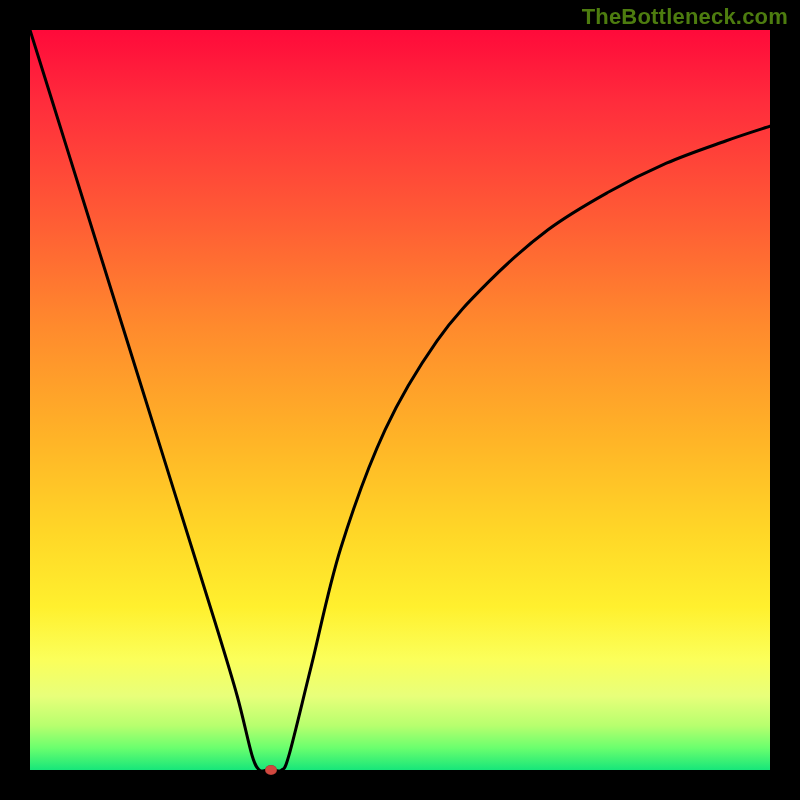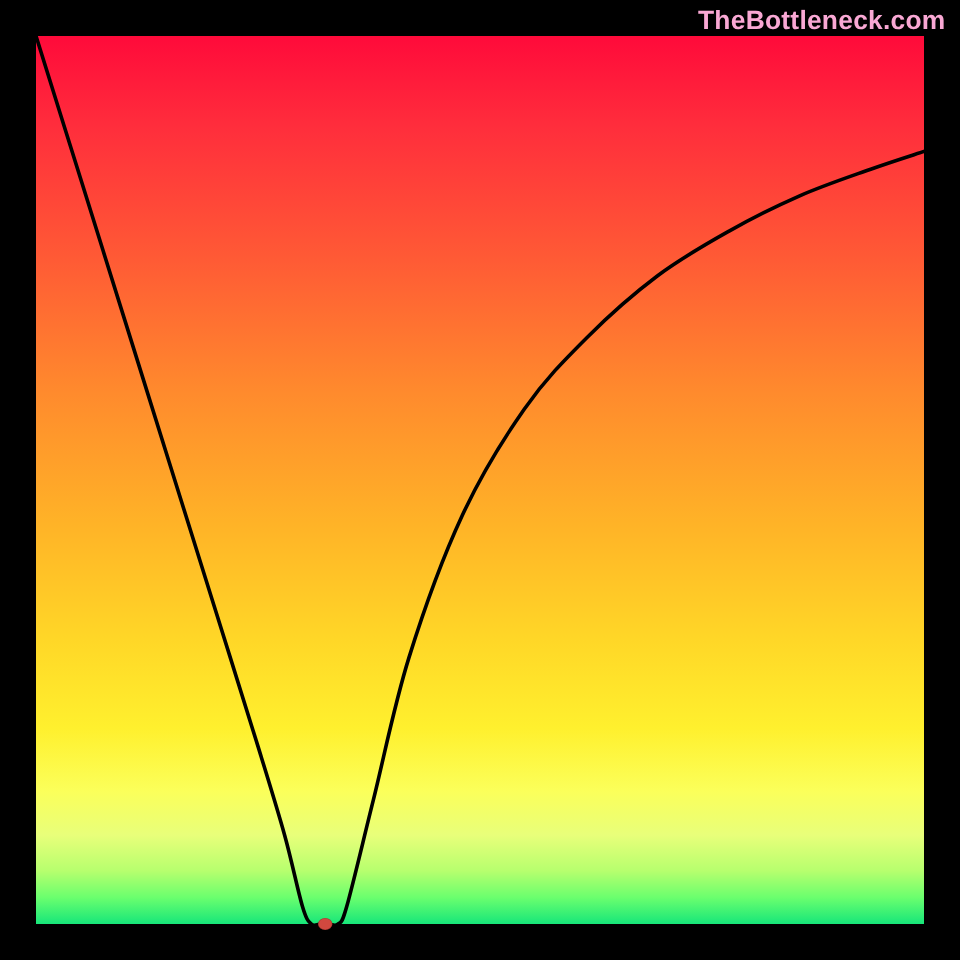--- a/index.html
+++ b/index.html
@@ -54,21 +54,21 @@
     height: 10px;
     border-radius: 50% / 50%;
     background: #d1483f;
     transform: translate(-50%, -50%);
     box-shadow: 0 0 0 0.5px rgba(0,0,0,0.2) inset;
   }
   .watermark {
     position: absolute;
     top: 4px;
     right: 12px;
-    color: #f9a8d4;
+    color: #4d7c0f;
     font-size: 22px;
     font-weight: 600;
     letter-spacing: 0.2px;
     user-select: none;
   }
 </style>
 </head>
 <body>
 
 <div class="frame">

